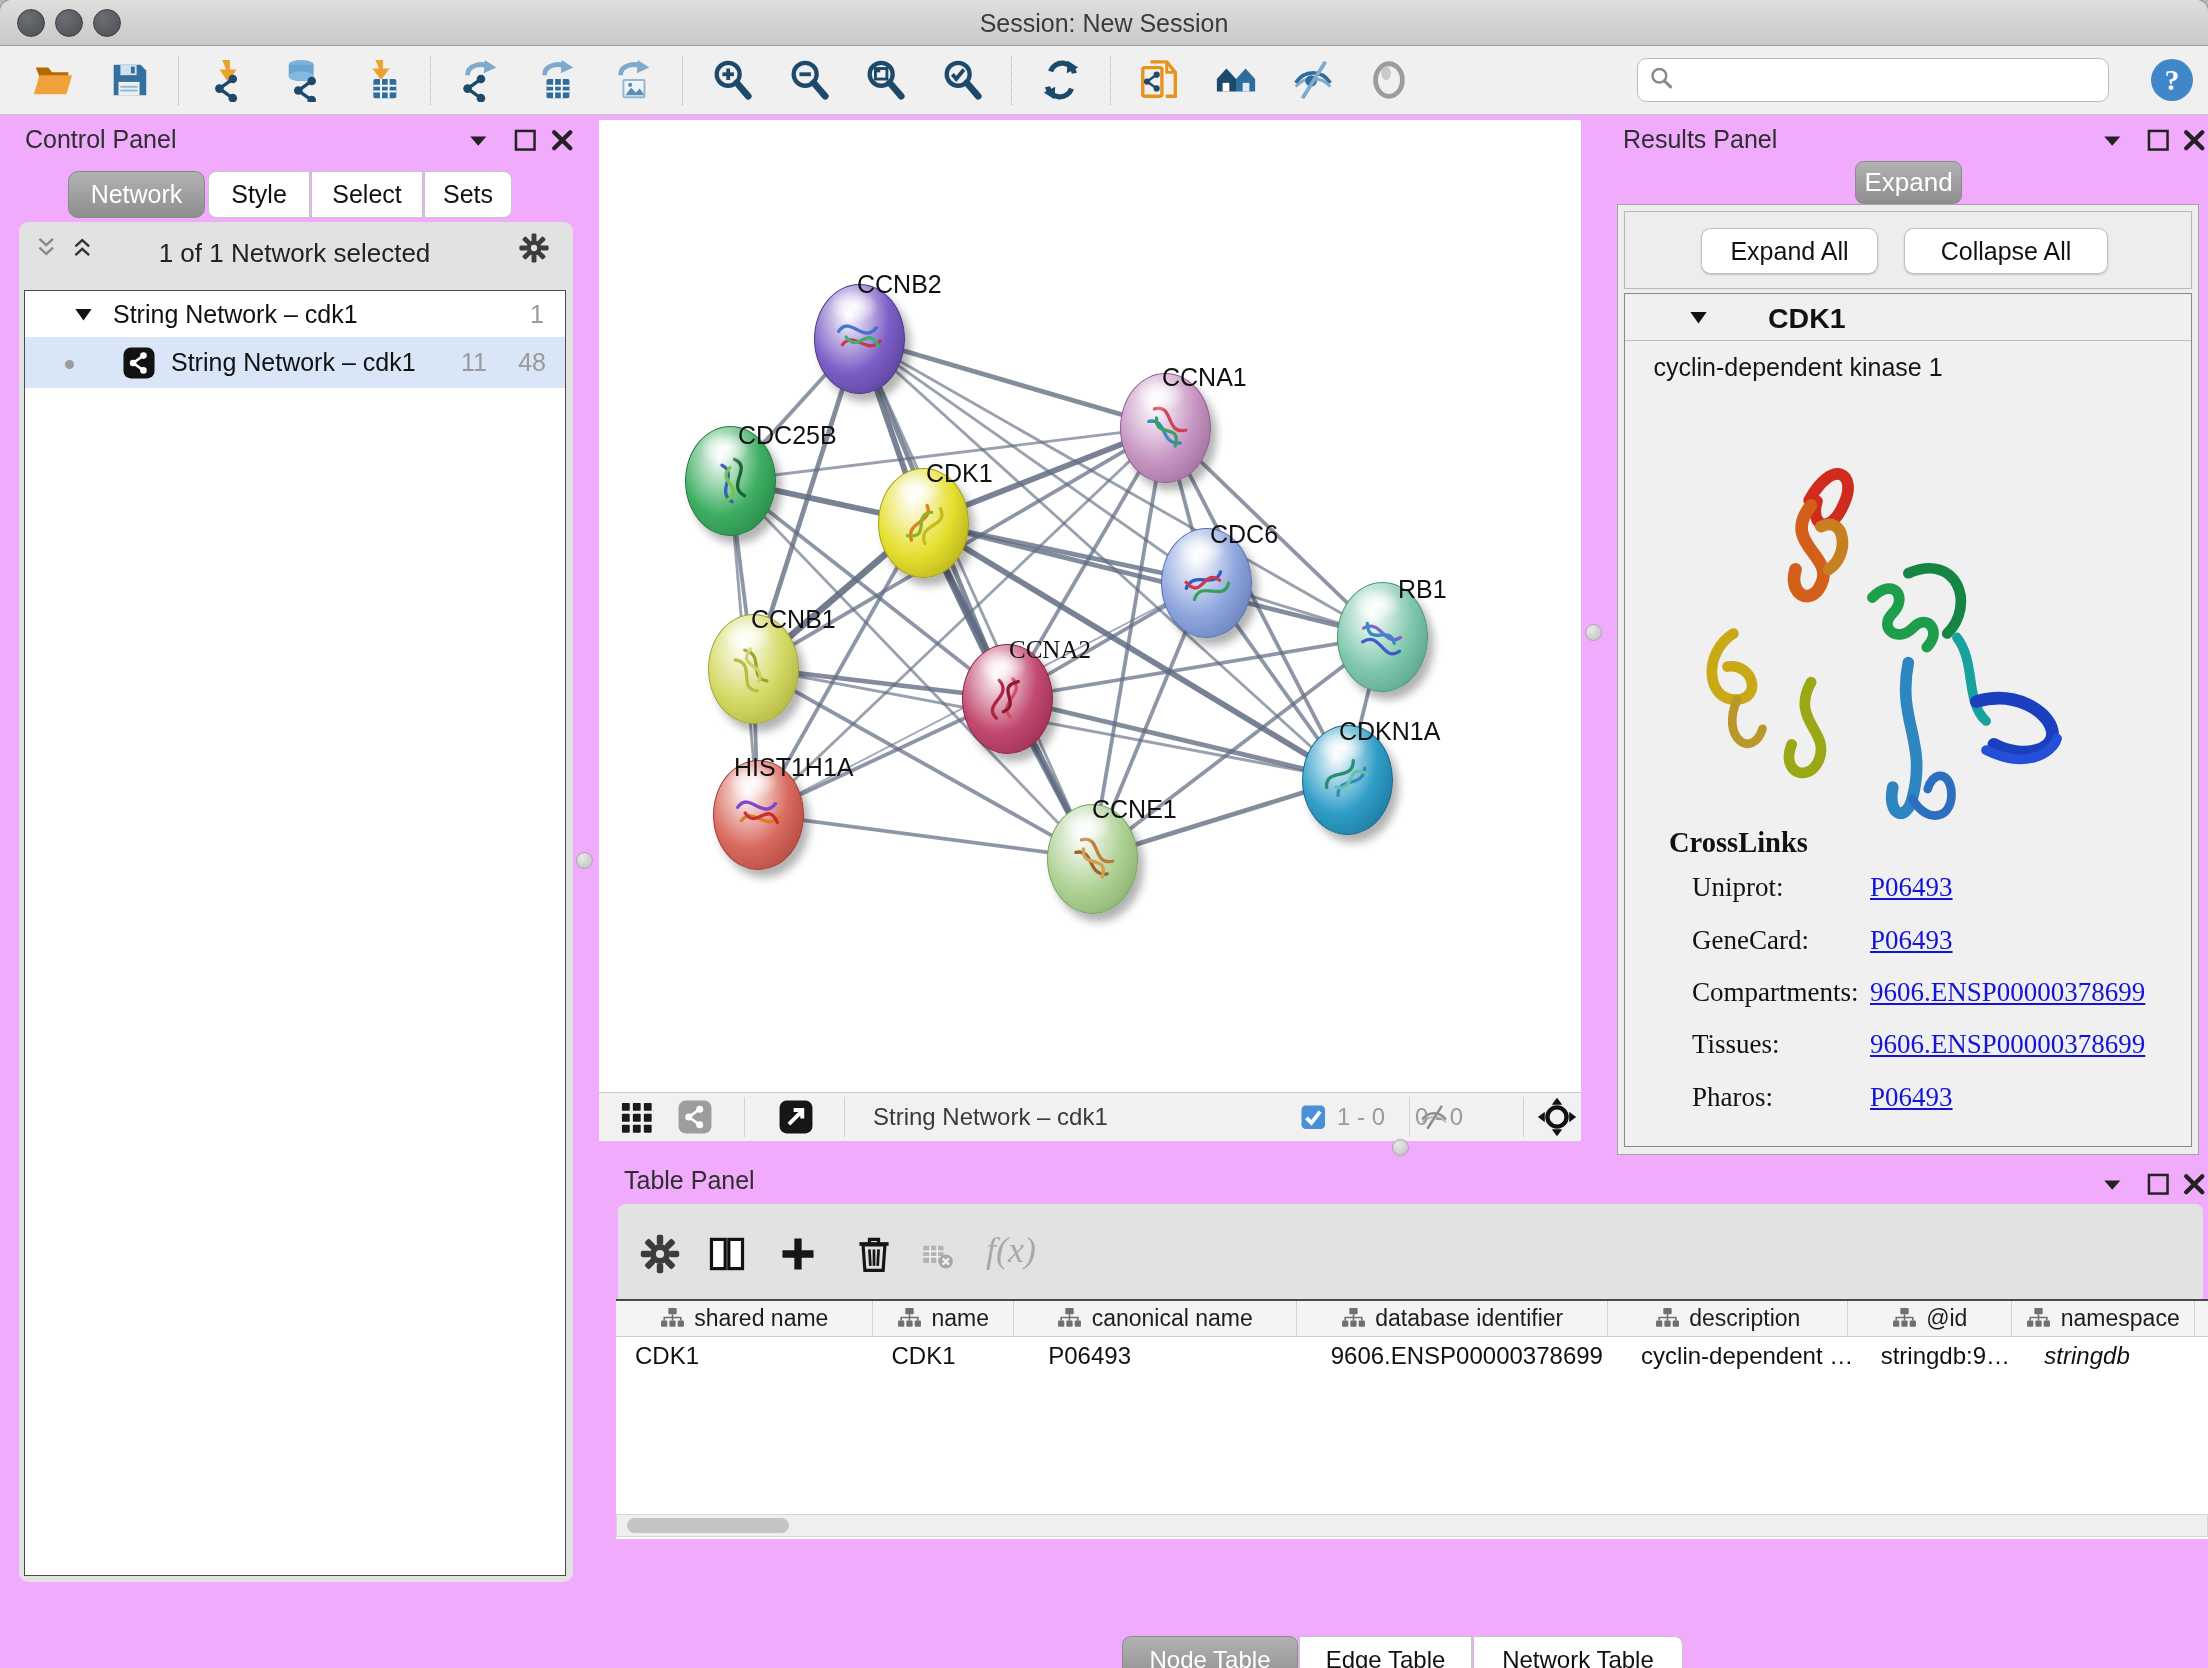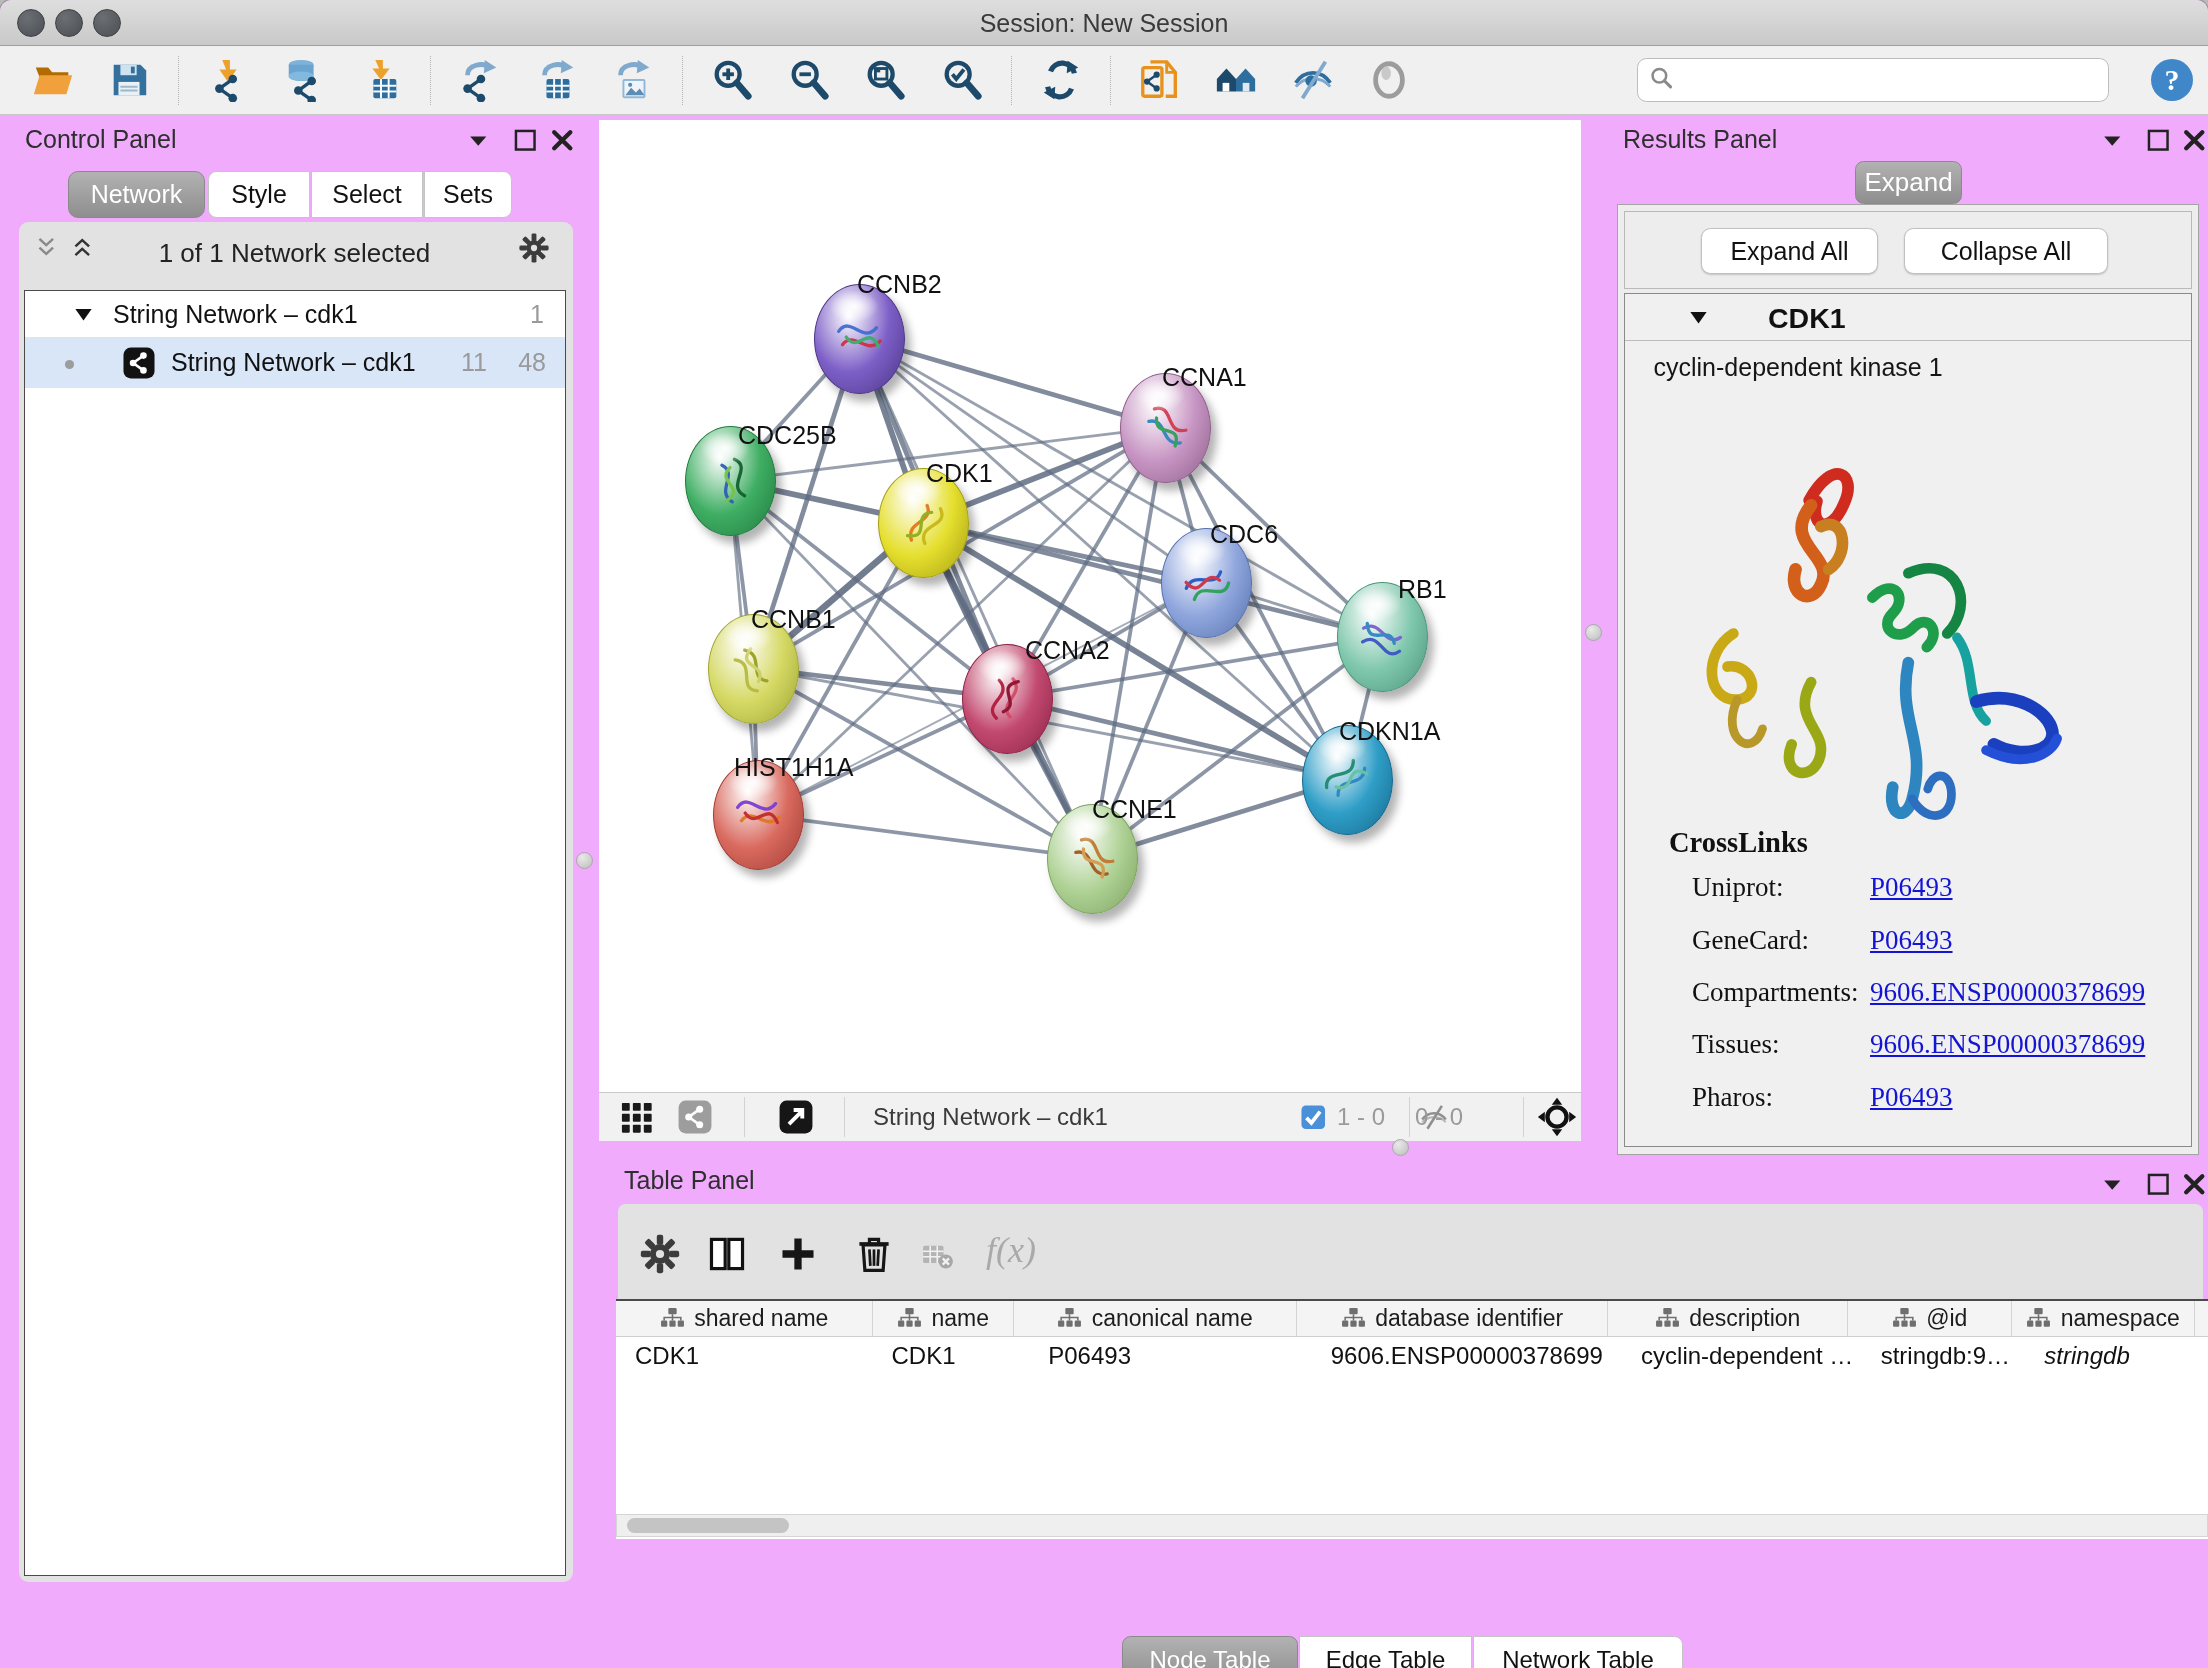--- a/index.html
+++ b/index.html
@@ -490,21 +490,21 @@
       <div class="nodelabel" style="left: 152px; top: 485px;">CCNB1</div>
       <div class="node" style="left: 363px; top: 524px; background: radial-gradient(at 38% 28%, rgb(255, 255, 255) 0%, rgb(194, 73, 111) 52%, rgb(140, 34, 71) 100%); box-shadow: rgba(0, 0, 0, 0.3) 5.7px 7.6px 8.6px; border: 1px solid rgb(140, 34, 71);">
         <svg viewBox="-47 -57 94 114">
           <g transform="rotate(280)" fill="none" stroke-width="3.5" stroke-linecap="round" opacity="0.95">
             <path d="M-22,-8 C-10,-26 4,6 18,-12" stroke="#b01c3c"></path>
             <path d="M-18,6 C-6,-10 8,18 22,2" stroke="#d44a63"></path>
             <path d="M-14,-2 C-2,16 10,-16 20,8" stroke="#8c1030"></path>
           </g>
         </svg>
       </div>
-      <div class="nodelabel" style="left: 426px; top: 516px;">CCNA2</div>
+      <div class="nodelabel" style="left: 410px; top: 516px; font-family: Liberation Serif, serif;">CCNA2</div>
       <div class="node" style="left: 703px; top: 605px; background: radial-gradient(at 38% 28%, rgb(255, 255, 255) 0%, rgb(47, 158, 199) 52%, rgb(21, 104, 140) 100%); box-shadow: rgba(0, 0, 0, 0.3) 5.7px 7.6px 8.6px; border: 1px solid rgb(21, 104, 140);">
         <svg viewBox="-47 -57 94 114">
           <g transform="rotate(320)" fill="none" stroke-width="3.5" stroke-linecap="round" opacity="0.95">
             <path d="M-22,-8 C-10,-26 4,6 18,-12" stroke="#1f8a6e"></path>
             <path d="M-18,6 C-6,-10 8,18 22,2" stroke="#2e86c1"></path>
             <path d="M-14,-2 C-2,16 10,-16 20,8" stroke="#66c2a5"></path>
           </g>
         </svg>
       </div>
       <div class="nodelabel" style="left: 740px; top: 597px;">CDKN1A</div>

